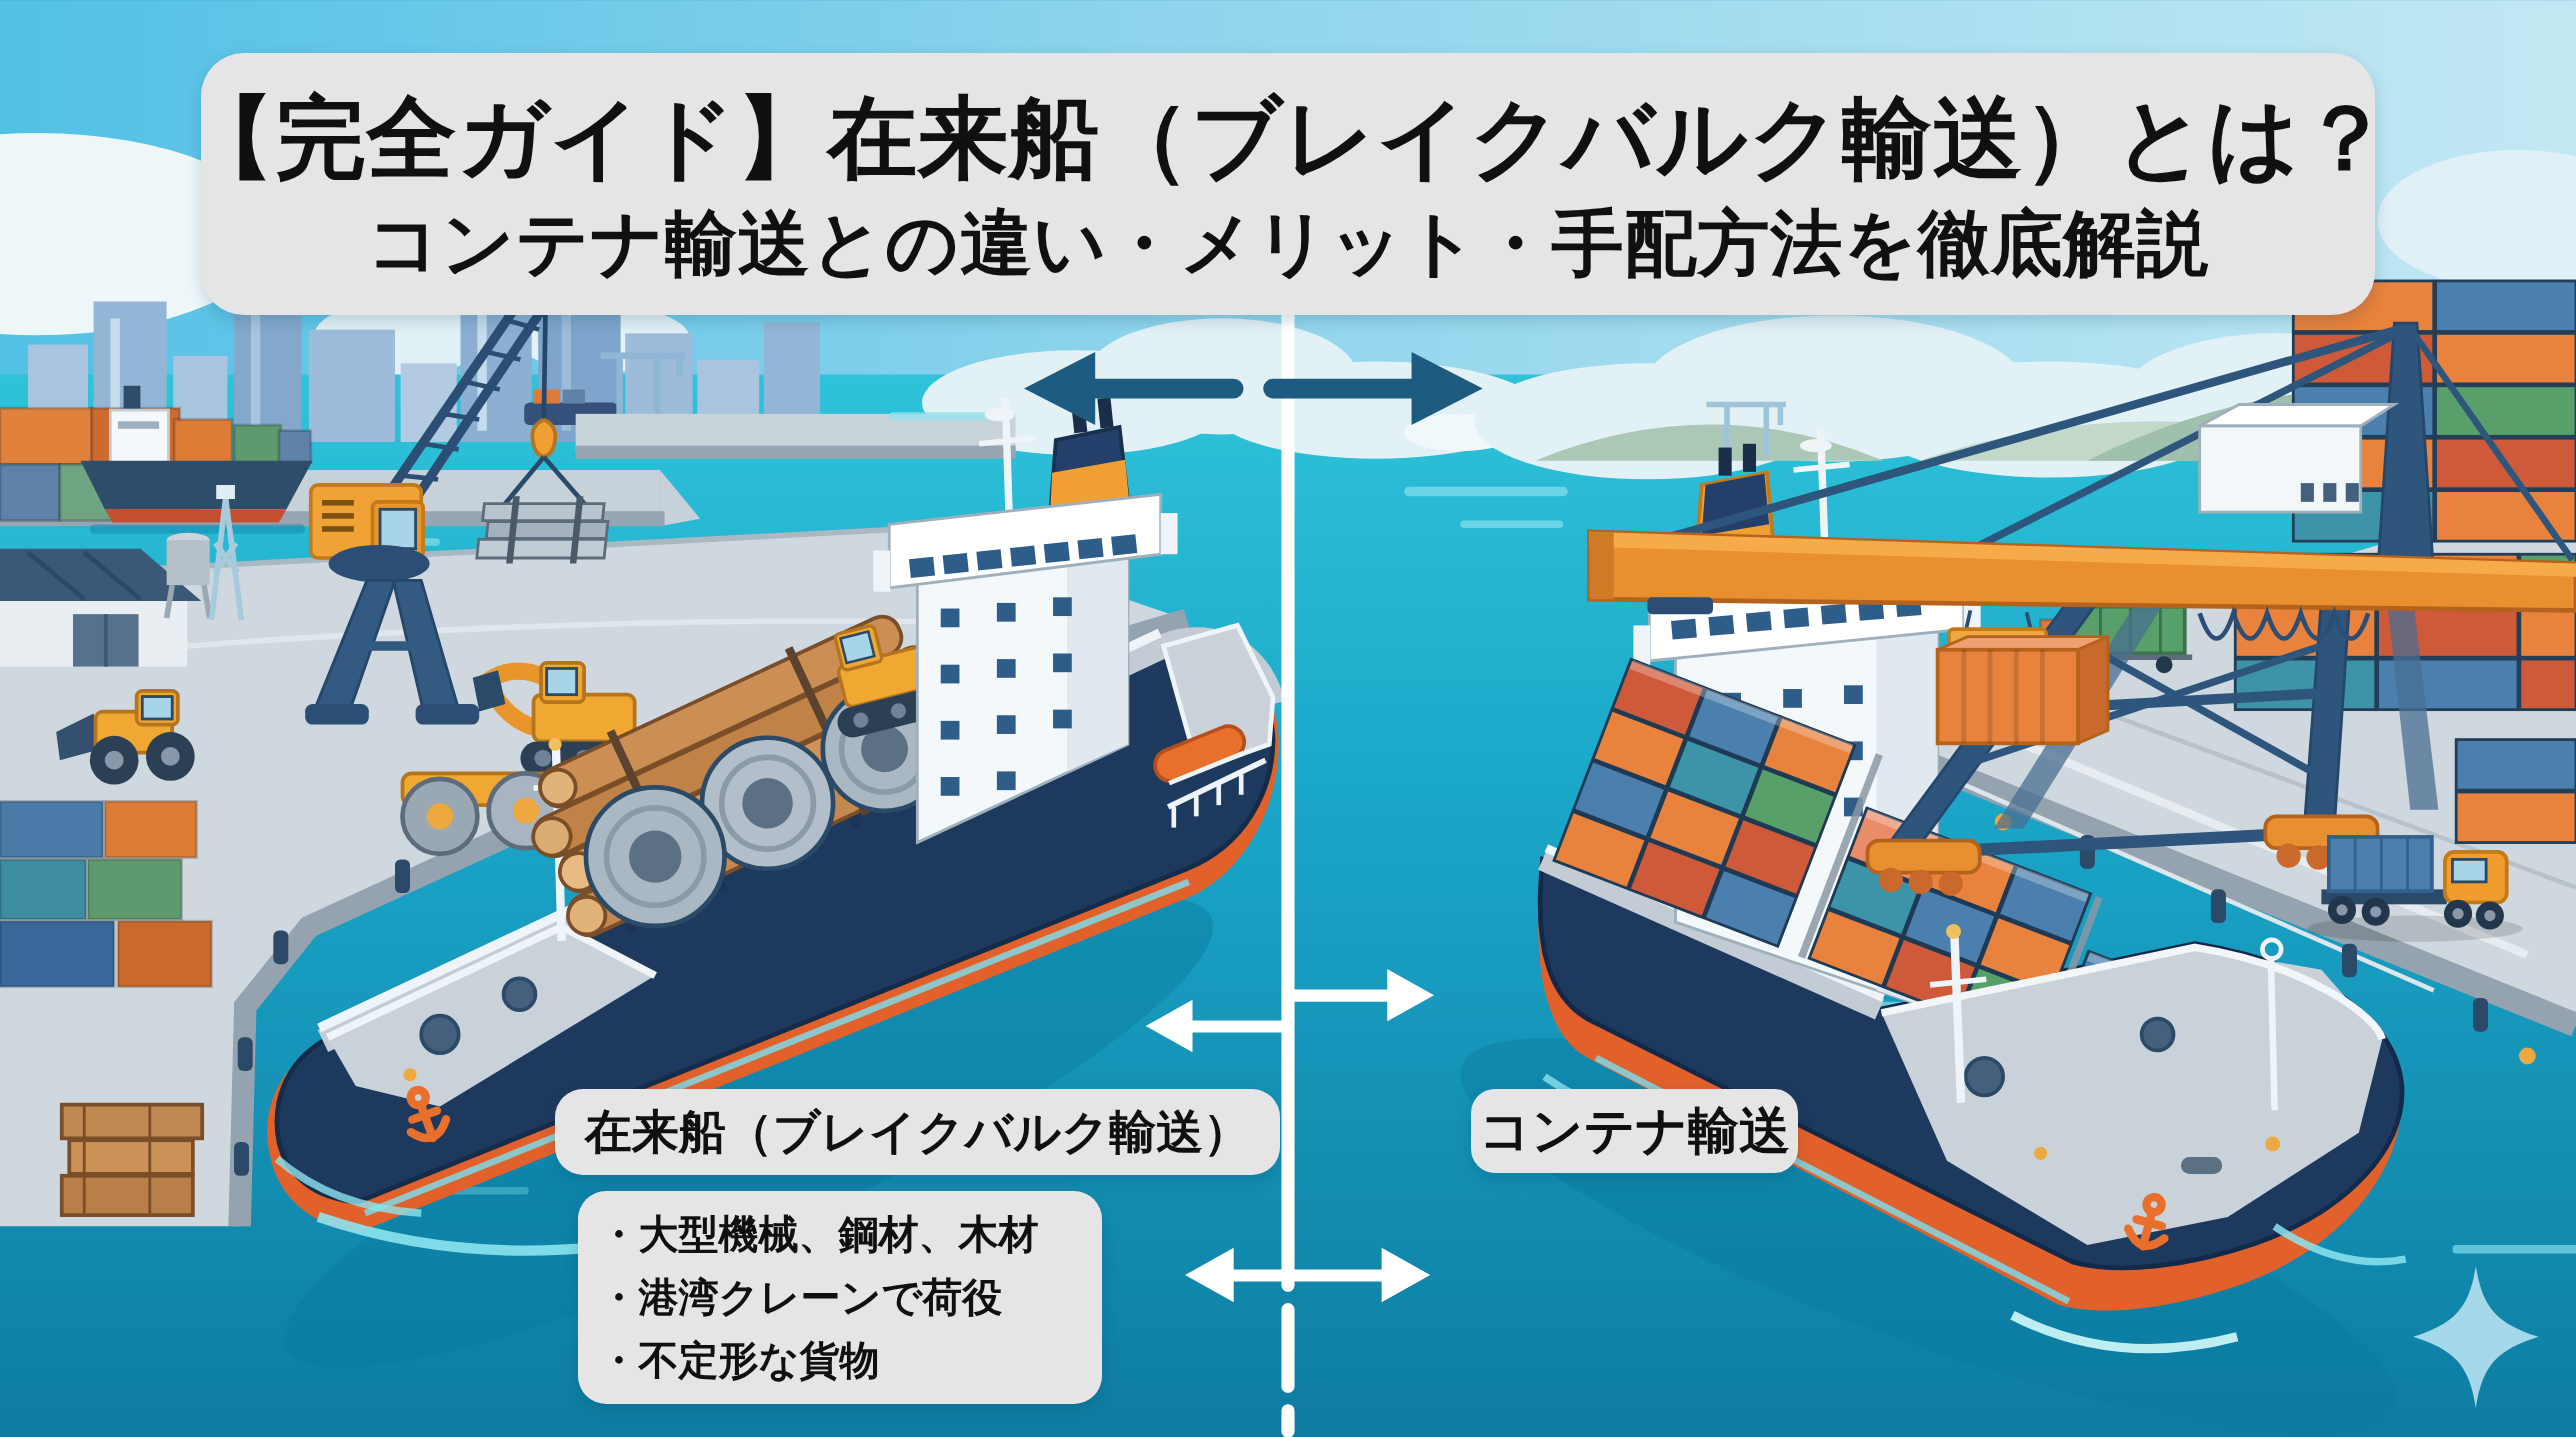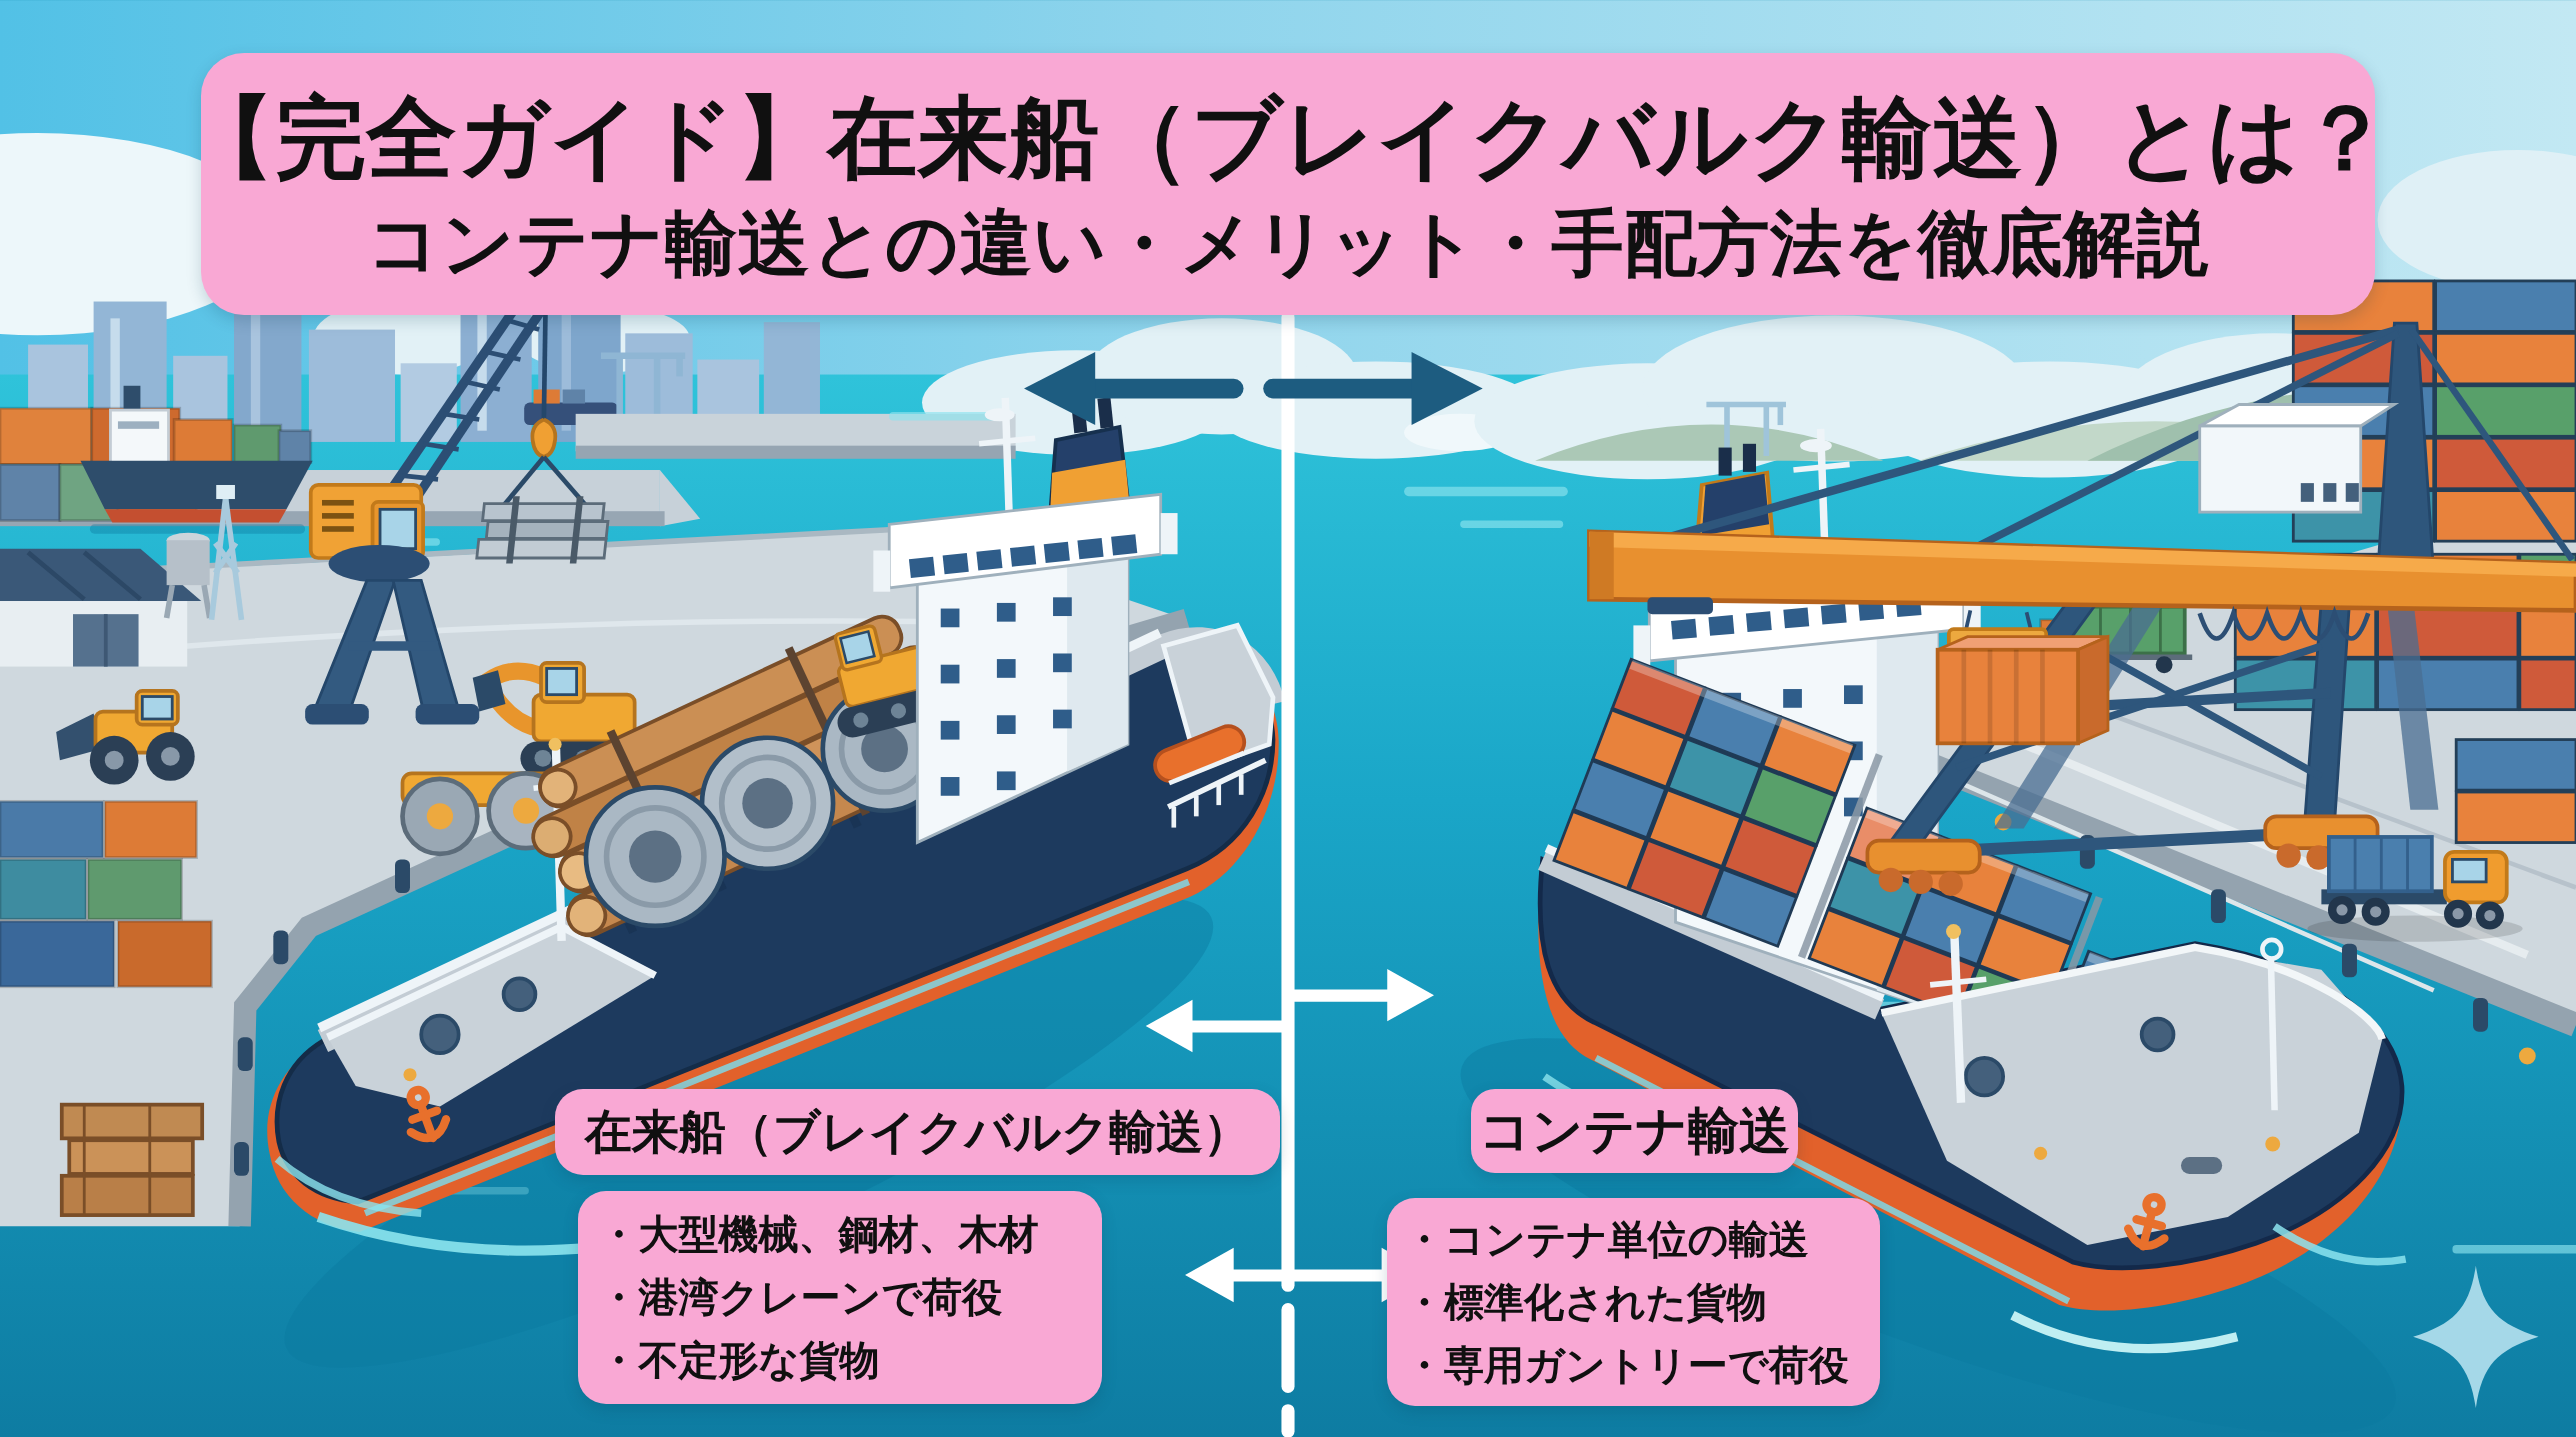--- a/index.html
+++ b/index.html
@@ -2,21 +2,21 @@
 <html style="font-size:15px"><head>
 <meta charset="utf-8">
 <style>
   html,body{margin:0;padding:0;background:#0b87a8;}
   .stage{
     position:relative;width:2576px;height:1438px;overflow:hidden;
     font-family:"Liberation Sans","DejaVu Sans",sans-serif;
   }
   .stage svg.scene{position:absolute;left:0;top:0;}
   .panel{
-    position:absolute;background:#f9a8d4;color:#101010;
+    position:absolute;background:#e5e5e5;color:#101010;
     box-shadow:0 5.6px 15px rgba(8,56,78,.18);
     display:flex;align-items:center;justify-content:center;
     font-weight:900;
   }
   .title-box{
     left:201px;top:53px;width:2174px;height:256px;border-radius:43px;
     flex-direction:column;gap:9.4px;padding-top:5.6px;
   }
   .title-line1{font-size:90px;line-height:103px;letter-spacing:0.9px;white-space:nowrap;}
   .title-line2{font-size:72px;line-height:86px;letter-spacing:0.9px;white-space:nowrap;}
@@ -707,20 +707,15 @@
 <div class="panel bullets-box bullets-left">
   <div>・大型機械、鋼材、木材</div>
   <div>・港湾クレーンで荷役</div>
   <div>・不定形な貨物</div>
 </div>
 
 <div class="panel label-box-right">
   <span>コンテナ輸送</span>
 </div>
 
-<div class="panel bullets-box bullets-right">
-  <div>・コンテナ単位の輸送</div>
-  <div>・標準化された貨物</div>
-  <div>・専用ガントリーで荷役</div>
+
 </div>
 
-</div>
-
 
 </body></html>

